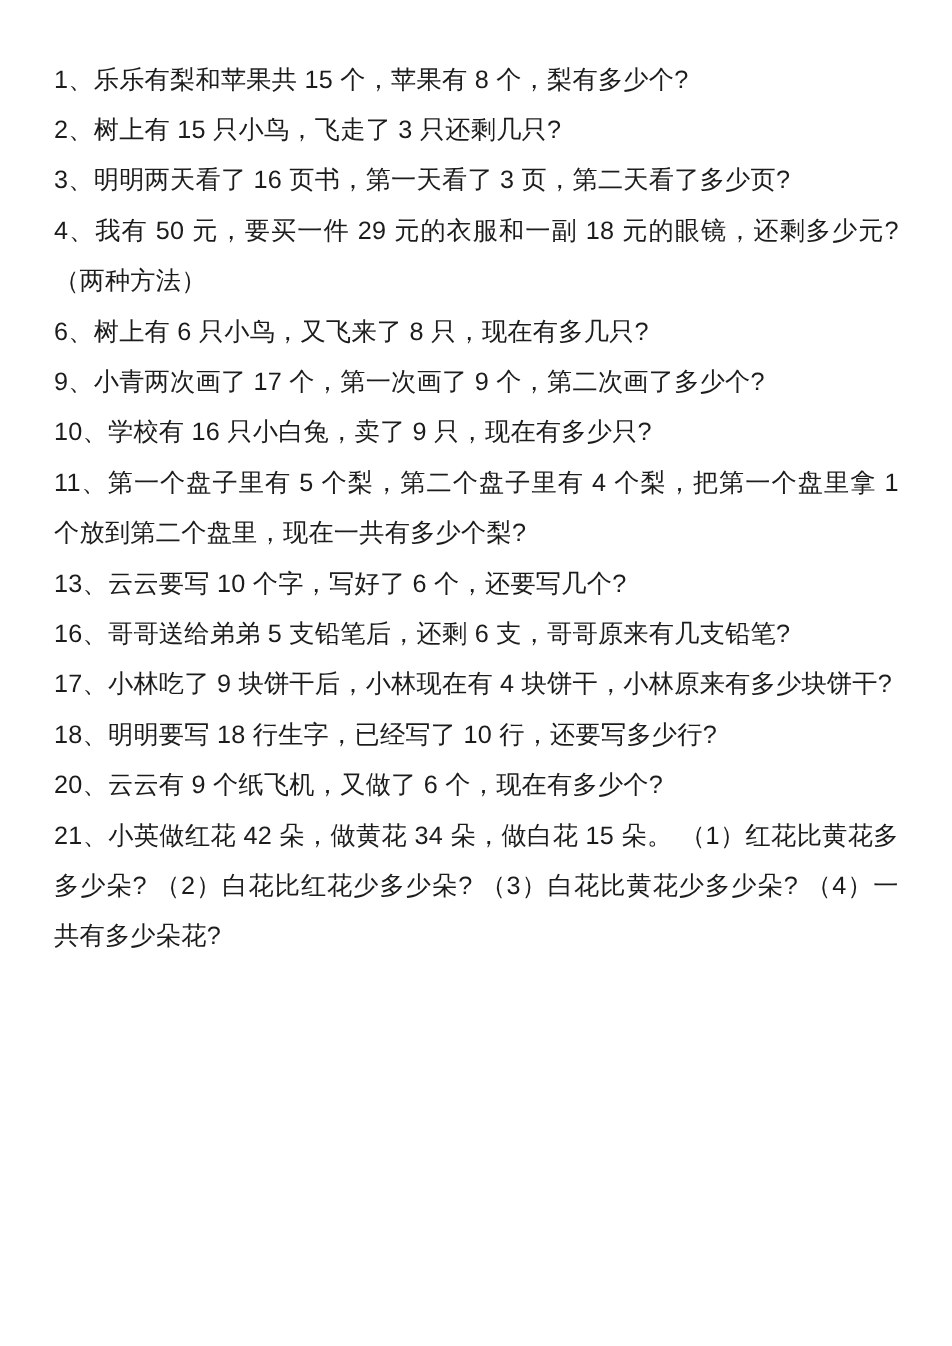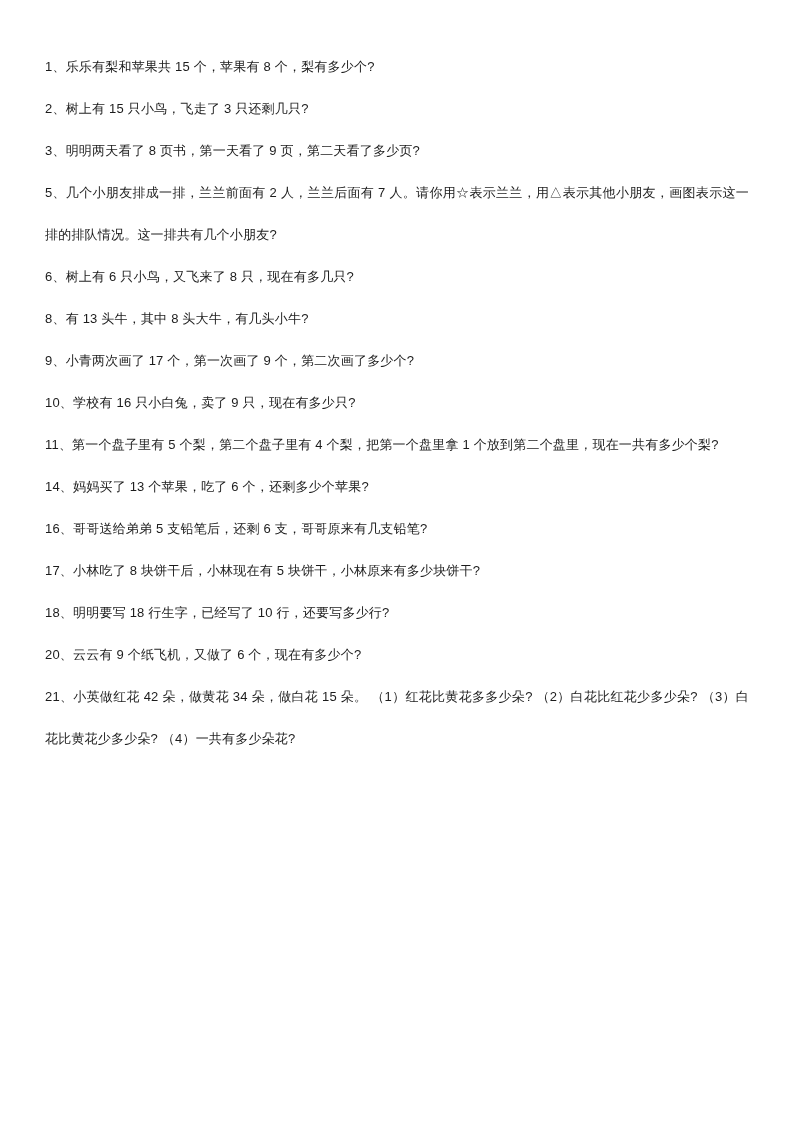--- a/index.html
+++ b/index.html
@@ -16,40 +16,39 @@
   .page {
     box-sizing: border-box;
     width: 793px;
     height: 1122px;
     background: #ffffff;
     padding: 46px 44px 0 45px;
   }
   p.problem {
     margin: 0;
     padding: 0;
-    font-size: 13px;
+    font-size: 21px;
     line-height: 42px;
     color: #1c1c1c;
     text-align: justify;
     letter-spacing: 0.2px;
     word-break: break-all;
   }
 </style>
 </head>
 <body>
 
 <div class="page">
   <p class="problem">1、乐乐有梨和苹果共 15 个，苹果有 8 个，梨有多少个?</p>
   <p class="problem">2、树上有 15 只小鸟，飞走了 3 只还剩几只?</p>
-  <p class="problem">3、明明两天看了 8 页书，第一天看了 9 页，第二天看了多少页?</p>
-  <p class="problem">5、几个小朋友排成一排，兰兰前面有 2 人，兰兰后面有 7 人。请你用☆表示兰兰，用△表示其他小朋友，画图表示这一排的排队情况。这一排共有几个小朋友?</p>
+  <p class="problem">3、明明两天看了 16 页书，第一天看了 3 页，第二天看了多少页?</p>
+  <p class="problem">4、我有 50 元，要买一件 29 元的衣服和一副 18 元的眼镜，还剩多少元? （两种方法）</p>
   <p class="problem">6、树上有 6 只小鸟，又飞来了 8 只，现在有多几只?</p>
-  <p class="problem">8、有 13 头牛，其中 8 头大牛，有几头小牛?</p>
   <p class="problem">9、小青两次画了 17 个，第一次画了 9 个，第二次画了多少个?</p>
   <p class="problem">10、学校有 16 只小白兔，卖了 9 只，现在有多少只?</p>
   <p class="problem">11、第一个盘子里有 5 个梨，第二个盘子里有 4 个梨，把第一个盘里拿 1 个放到第二个盘里，现在一共有多少个梨?</p>
-  <p class="problem">14、妈妈买了 13 个苹果，吃了 6 个，还剩多少个苹果?</p>
+  <p class="problem">13、云云要写 10 个字，写好了 6 个，还要写几个?</p>
   <p class="problem">16、哥哥送给弟弟 5 支铅笔后，还剩 6 支，哥哥原来有几支铅笔?</p>
-  <p class="problem">17、小林吃了 8 块饼干后，小林现在有 5 块饼干，小林原来有多少块饼干?</p>
+  <p class="problem">17、小林吃了 9 块饼干后，小林现在有 4 块饼干，小林原来有多少块饼干?</p>
   <p class="problem">18、明明要写 18 行生字，已经写了 10 行，还要写多少行?</p>
   <p class="problem">20、云云有 9 个纸飞机，又做了 6 个，现在有多少个?</p>
   <p class="problem">21、小英做红花 42 朵，做黄花 34 朵，做白花 15 朵。 （1）红花比黄花多多少朵? （2）白花比红花少多少朵? （3）白花比黄花少多少朵? （4）一共有多少朵花?</p>
 </div>
 
 </body></html>

